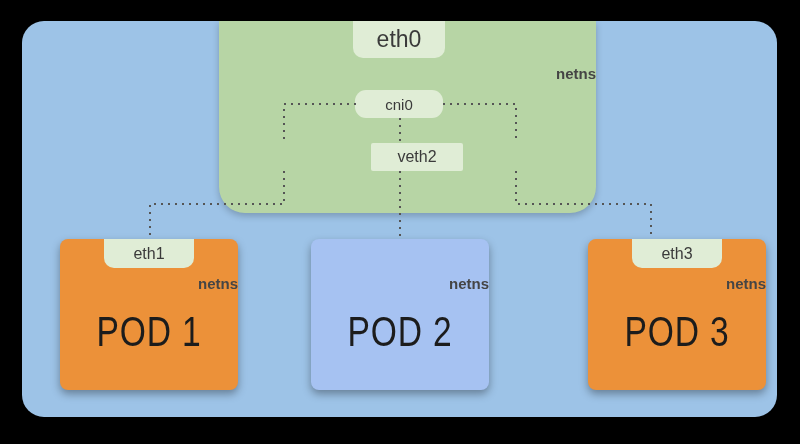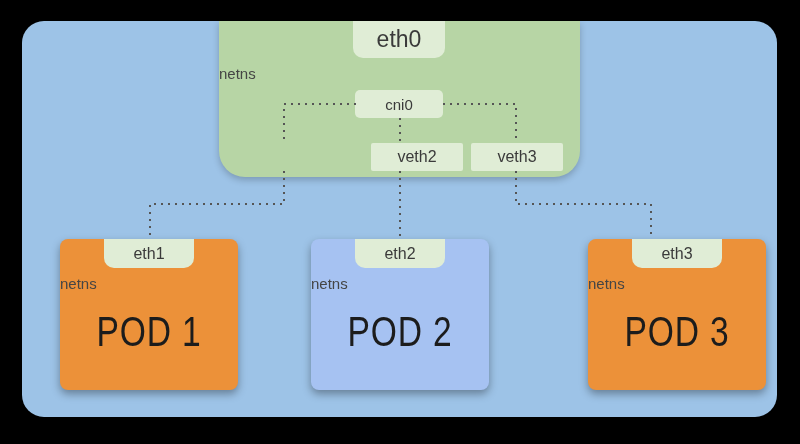--- a/index.html
+++ b/index.html
@@ -12,42 +12,43 @@
   .canvas {
     position:relative; width:800px; height:444px;
     background:var(--canvas,#000000);
   }
   .host {
     position:absolute; left:22px; top:21px; width:755px; height:396px;
     background:var(--host-bg,#9dc3e7);
     border-radius:22px;
   }
   .rootns {
-    position:absolute; left:197px; top:0; width:361px; height:156px;
+    position:absolute; left:197px; top:0; width:361px; height:192px;
     background:var(--root-ns-bg,#b7d5a5);
     border-radius:0 0 26px 26px;
     box-shadow:0 3px 7px rgba(0,0,0,0.22);
+    padding-left:16px;
   }
   .label-box {
     background:var(--label-bg,#e0edd6);
     color:var(--label-text,#3a3a3a);
     display:flex; align-items:center; justify-content:center;
   }
   .eth0-tab {
     position:absolute; left:134px; top:0; width:92px; height:37px;
     border-radius:0 0 10px 10px; font-size:23px;
   }
   .ns-label {
     position:absolute; top:44px; left:0; width:100%;
-    text-align:left; font-weight:normal; font-size:15px;
+    text-align:right; font-weight:bold; font-size:15px;
     color:var(--text-dark,#454545);
   }
   .cni0-box {
     position:absolute; left:136px; top:69px; width:88px; height:28px;
-    border-radius:5px; font-size:15px;
+    border-radius:11px; font-size:15px;
   }
   .veth-box {
     position:absolute; top:122px; width:92px; height:28px;
     border-radius:2px; font-size:16px;
   }
   .veth-1 { left:19px; }
   .veth-2 { left:152px; }
   .veth-3 { left:252px; }
   .wires {
     position:absolute; left:0; top:0; width:755px; height:396px;
@@ -85,42 +86,40 @@
 
     <div class="rootns">
       <div class="label-box eth0-tab">
         <span>eth0</span>
       </div>
       <div class="ns-label">netns</div>
       <div class="label-box cni0-box">
         <span>cni0</span>
       </div>
       <div class="label-box veth-box veth-2">veth2</div>
-      <div class="label-box veth-box veth-3">veth3</div>
     </div>
 
     <svg class="wires" viewBox="0 0 755 396" xmlns="http://www.w3.org/2000/svg">
       <g fill="none" stroke-width="2" stroke-dasharray="2 5">
         <path d="M334,83 H262 V122" stroke="#555555"></path>
         <path d="M378,97 V122" stroke="#555555"></path>
         <path d="M421,83 H494 V122" stroke="#555555"></path>
         <path d="M262,150 V183 H128 V218" stroke="#555555"></path>
         <path d="M378,150 V218" stroke="#555555"></path>
         <path d="M494,150 V183 H629 V218" stroke="#555555"></path>
       </g>
     </svg>
 
     <div class="pod pod-1">
       <div class="label-box pod-iface-tab">eth1</div>
       <div class="ns-label">netns</div>
       <div class="pod-name">POD 1</div>
     </div>
 
     <div class="pod pod-2">
-      <div class="label-box pod-iface-tab">eth2</div>
       <div class="ns-label">netns</div>
       <div class="pod-name">POD 2</div>
     </div>
 
     <div class="pod pod-3">
       <div class="label-box pod-iface-tab">eth3</div>
       <div class="ns-label">netns</div>
       <div class="pod-name">POD 3</div>
     </div>
 

